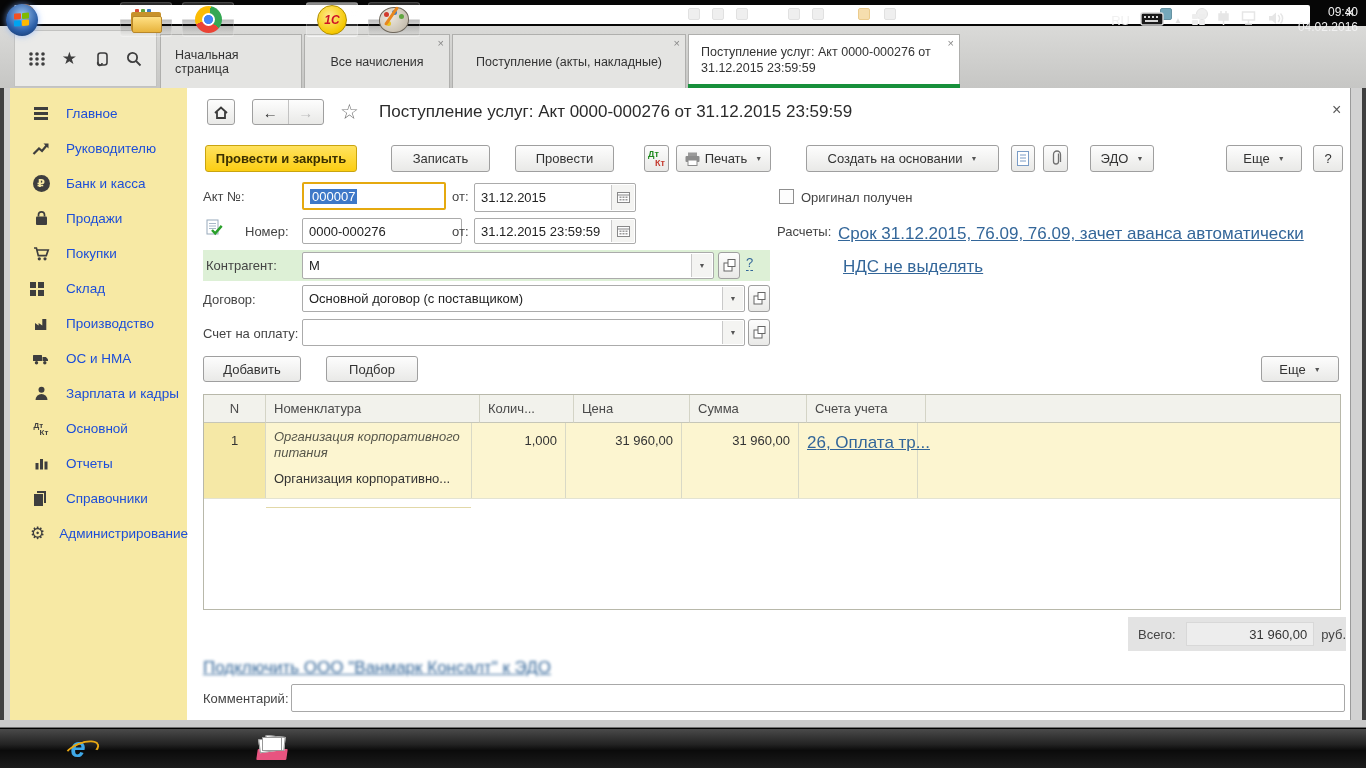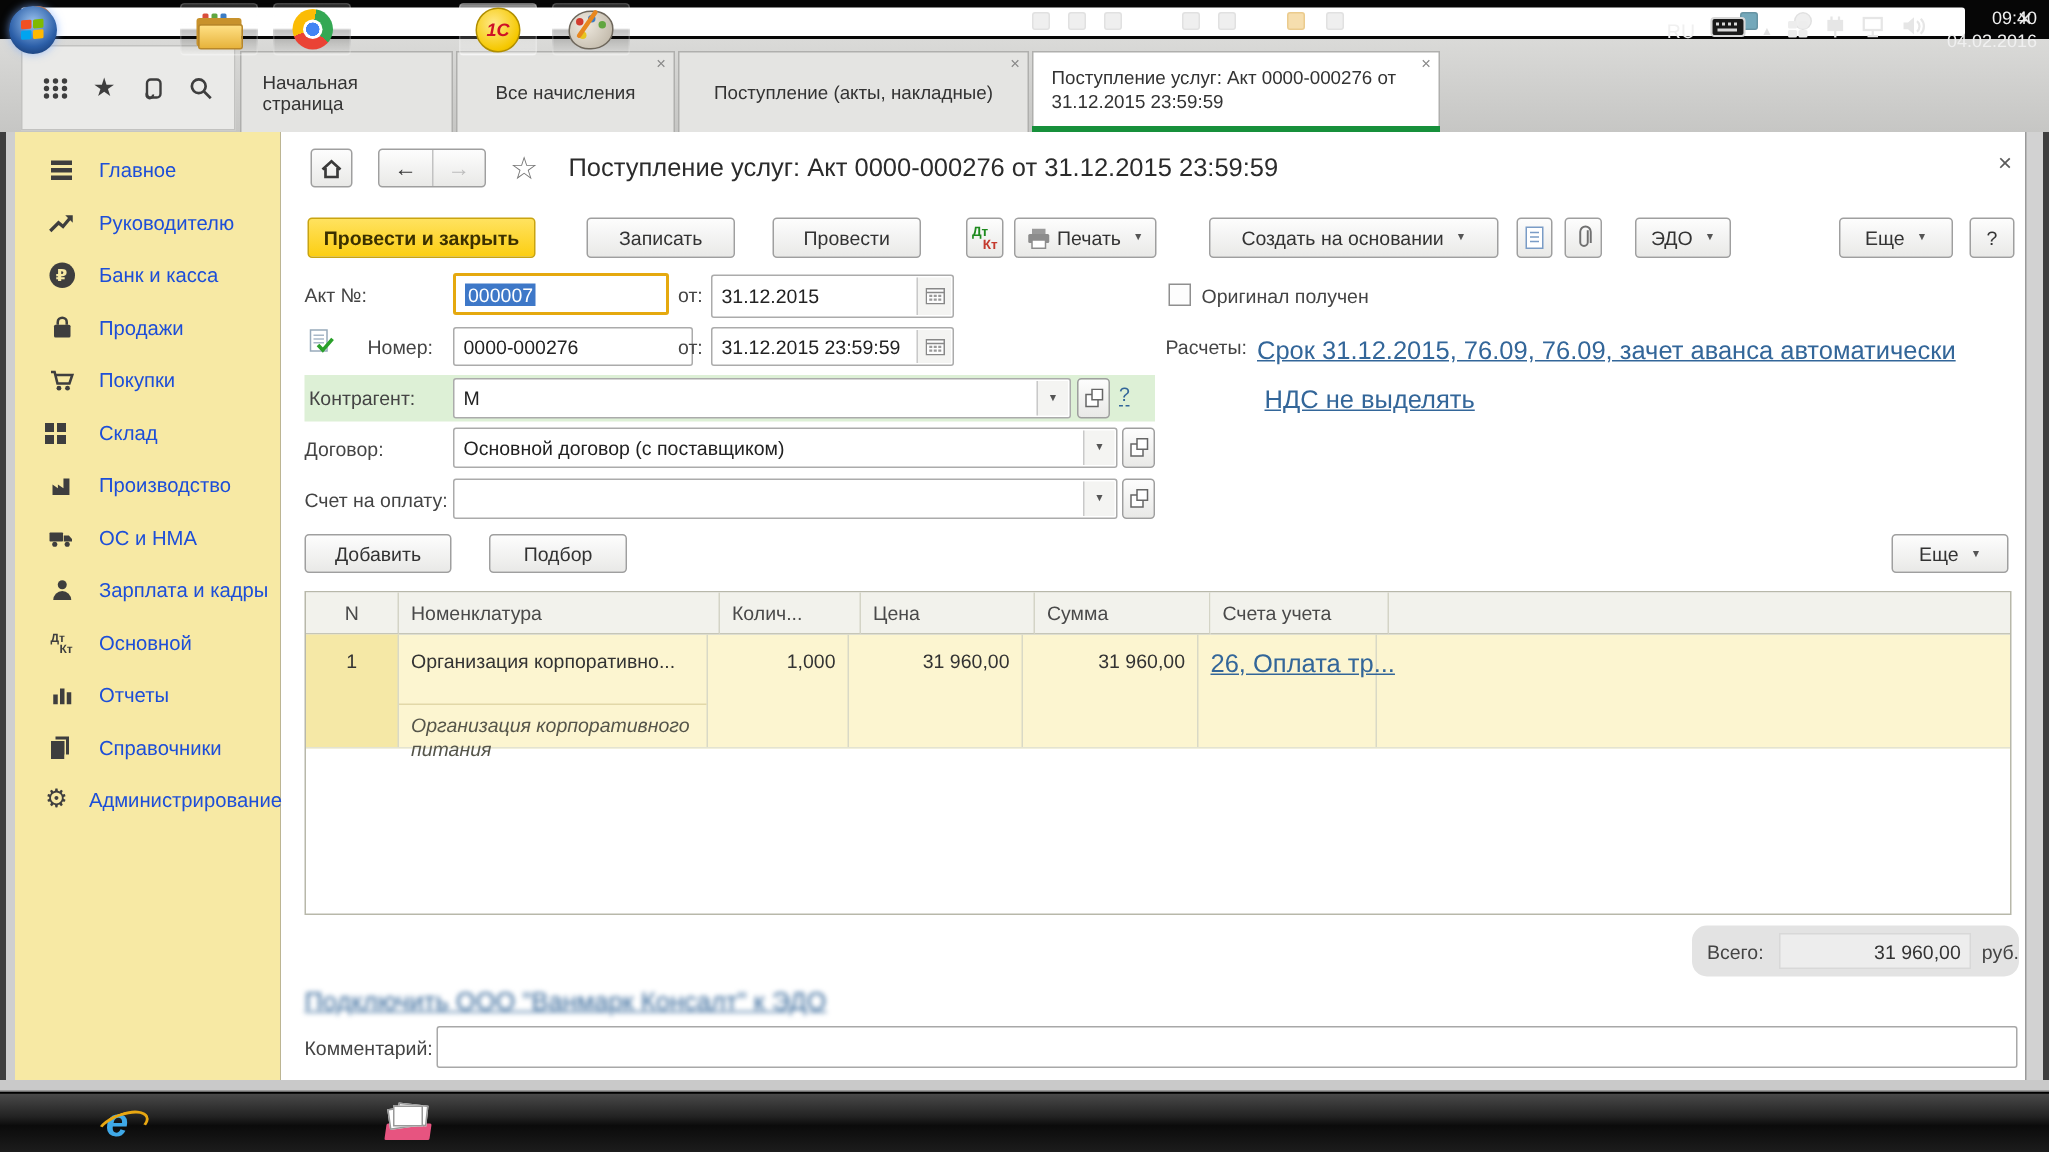--- a/index.html
+++ b/index.html
@@ -65,21 +65,21 @@
   .green-row{background:#DDF0D6;}
   
   .tbl{left:203px;top:394px;width:1138px;height:216px;border:1px solid #B8B8AA;background:#fff;}
   .tr{display:flex;}
   .th{height:27px;background:#F2F2EC;border-bottom:1px solid #C6C6B8;border-right:1px solid #D4D4C6;
     display:flex;align-items:center;font-size:13px;color:#4A4A4A;padding-left:8px;}
   .td{border-right:1px solid #D9D9C6;font-size:13px;color:#333;}
   .c0{width:61px;}.c1{width:205px;}.c2{width:85px;}.c3{width:107px;}.c4{width:108px;}.c5{width:110px;}.c6{flex:1;border-right:none!important;}
   .row1{height:75px;background:#FCF5D0;border-bottom:1px solid #E3E3D2;}
   .num{justify-content:flex-end;padding:10px 8px 0 0;display:flex;}
-  .total-box{left:1128px;top:617px;width:218px;height:34px;background:#E3E3E3;display:flex;align-items:center;border-radius:10px;}
+  .total-box{left:1128px;top:617px;width:218px;height:34px;background:#E3E3E3;display:flex;align-items:center;}
   .total-inner{margin-left:10px;width:126px;height:22px;background:#EDEDED;border:1px solid #D8D8D8;
     display:flex;align-items:center;justify-content:flex-end;padding:0 6px;font-size:13px;color:#333;}
   .blur-link{filter:blur(1.6px);}
   
   .taskbar{left:0;top:728px;width:1366px;height:40px;
     background:linear-gradient(#4A4A4A,#222 40%,#0B0B0B 55%,#1C1C1C);border-top:1px solid #000;}
   .tb-app{top:2px;height:35px;width:52px;border:1px solid rgba(255,255,255,.22);border-radius:3px;
     background:linear-gradient(rgba(255,255,255,.16),rgba(255,255,255,.03) 48%,rgba(0,0,0,.25) 52%,rgba(255,255,255,.05));
     display:flex;align-items:center;justify-content:center;}
   .tb-active{background:linear-gradient(rgba(255,255,255,.55),rgba(255,255,255,.22) 48%,rgba(255,255,255,.10) 52%,rgba(255,255,255,.28));}
@@ -464,22 +464,22 @@
       <div class="th c1">Номенклатура</div>
       <div class="th c2">Колич...</div>
       <div class="th c3">Цена</div>
       <div class="th c4">Сумма</div>
       <div class="th c5">Счета учета</div>
       <div class="th c6"></div>
     </div>
     <div class="tr row1">
       <div class="td c0" style="background:#F5E8A6;display:flex;justify-content:center;padding-top:10px">1</div>
       <div class="td c1">
+        <div style="padding:6px 10px 0 8px;font-style:italic;color:#55554A;line-height:16px">Организация корпоративного питания</div>
         <div style="height:36px;border-bottom:1px solid #E2D8A8;padding:10px 6px 0 8px;overflow:hidden;white-space:nowrap">Организация корпоративно...</div>
-        <div style="padding:6px 10px 0 8px;font-style:italic;color:#55554A;line-height:16px">Организация корпоративного питания</div>
       </div>
       <div class="td c2 num">1,000</div>
       <div class="td c3 num">31 960,00</div>
       <div class="td c4 num">31 960,00</div>
       <div class="td c5" style="padding:10px 0 0 8px">
         <span class="link">26, Оплата тр...</span>
       </div>
       <div class="td c6"></div>
     </div>
   </div>

